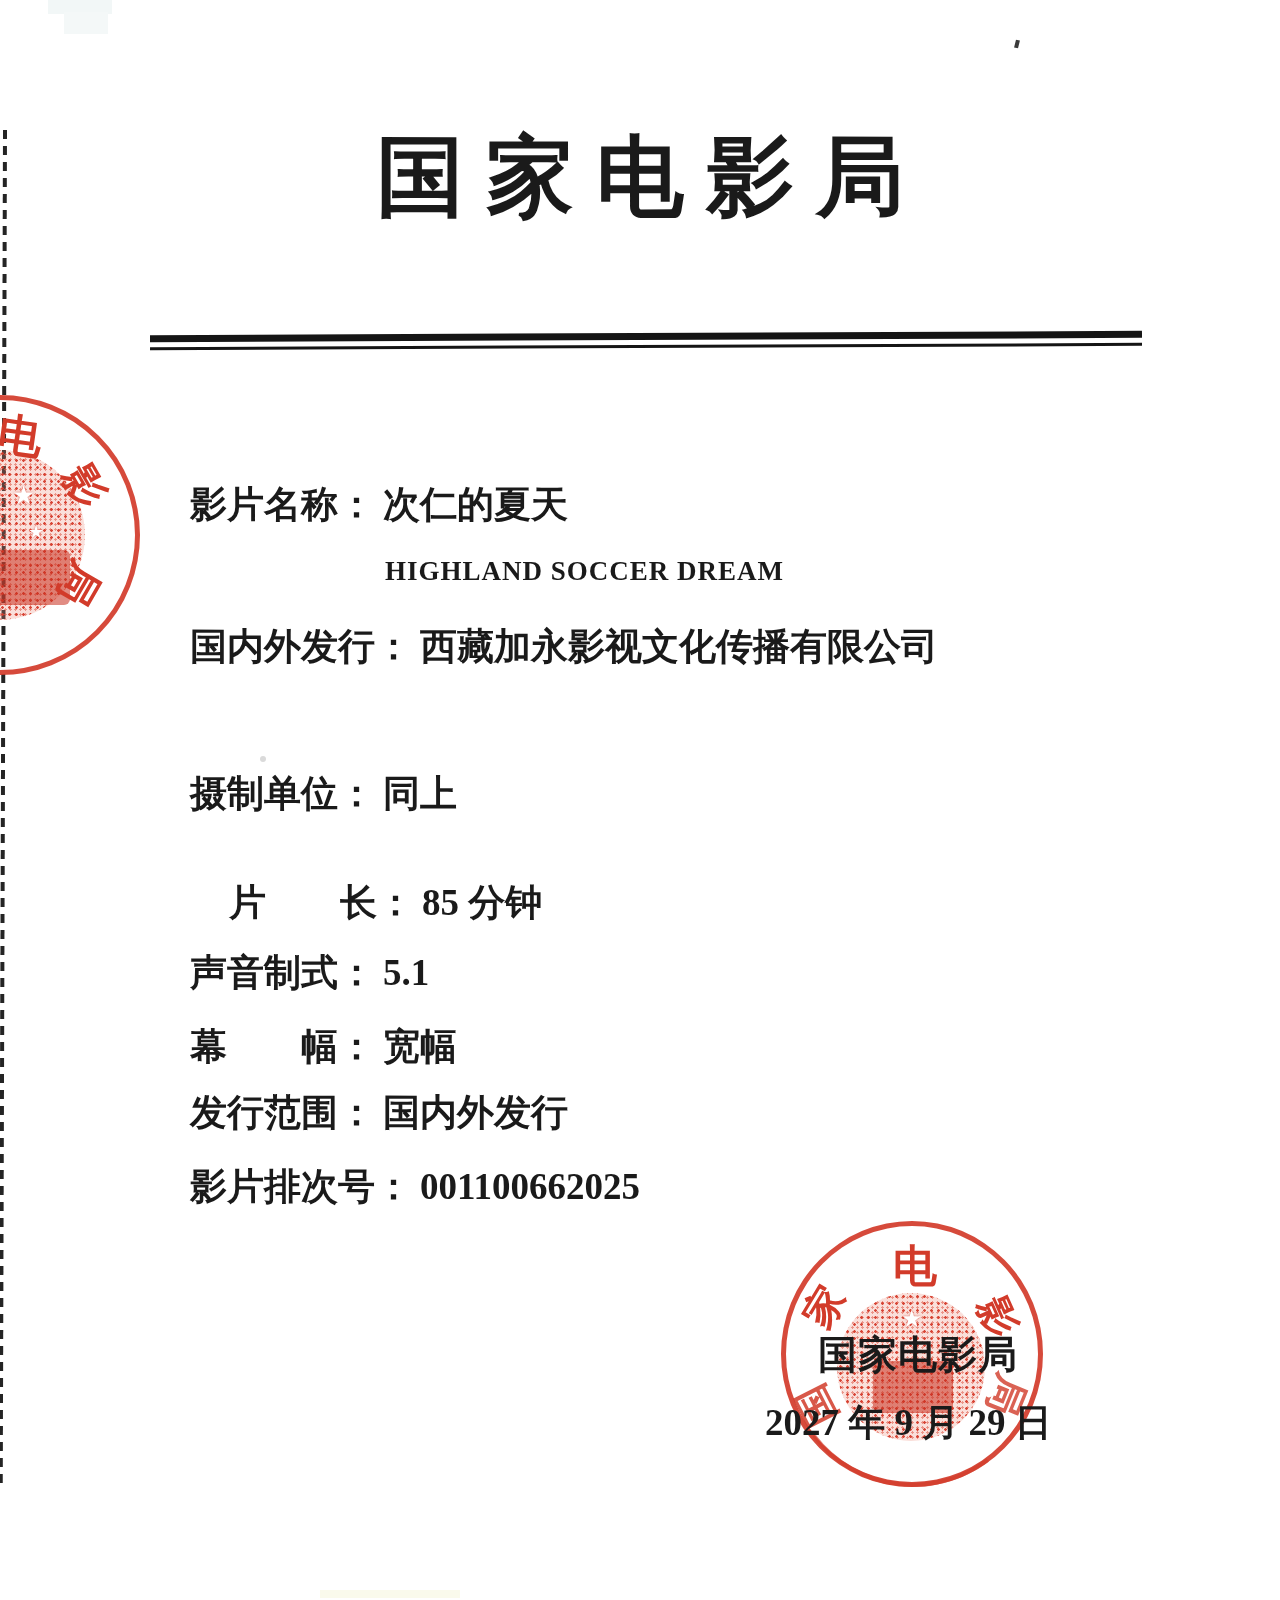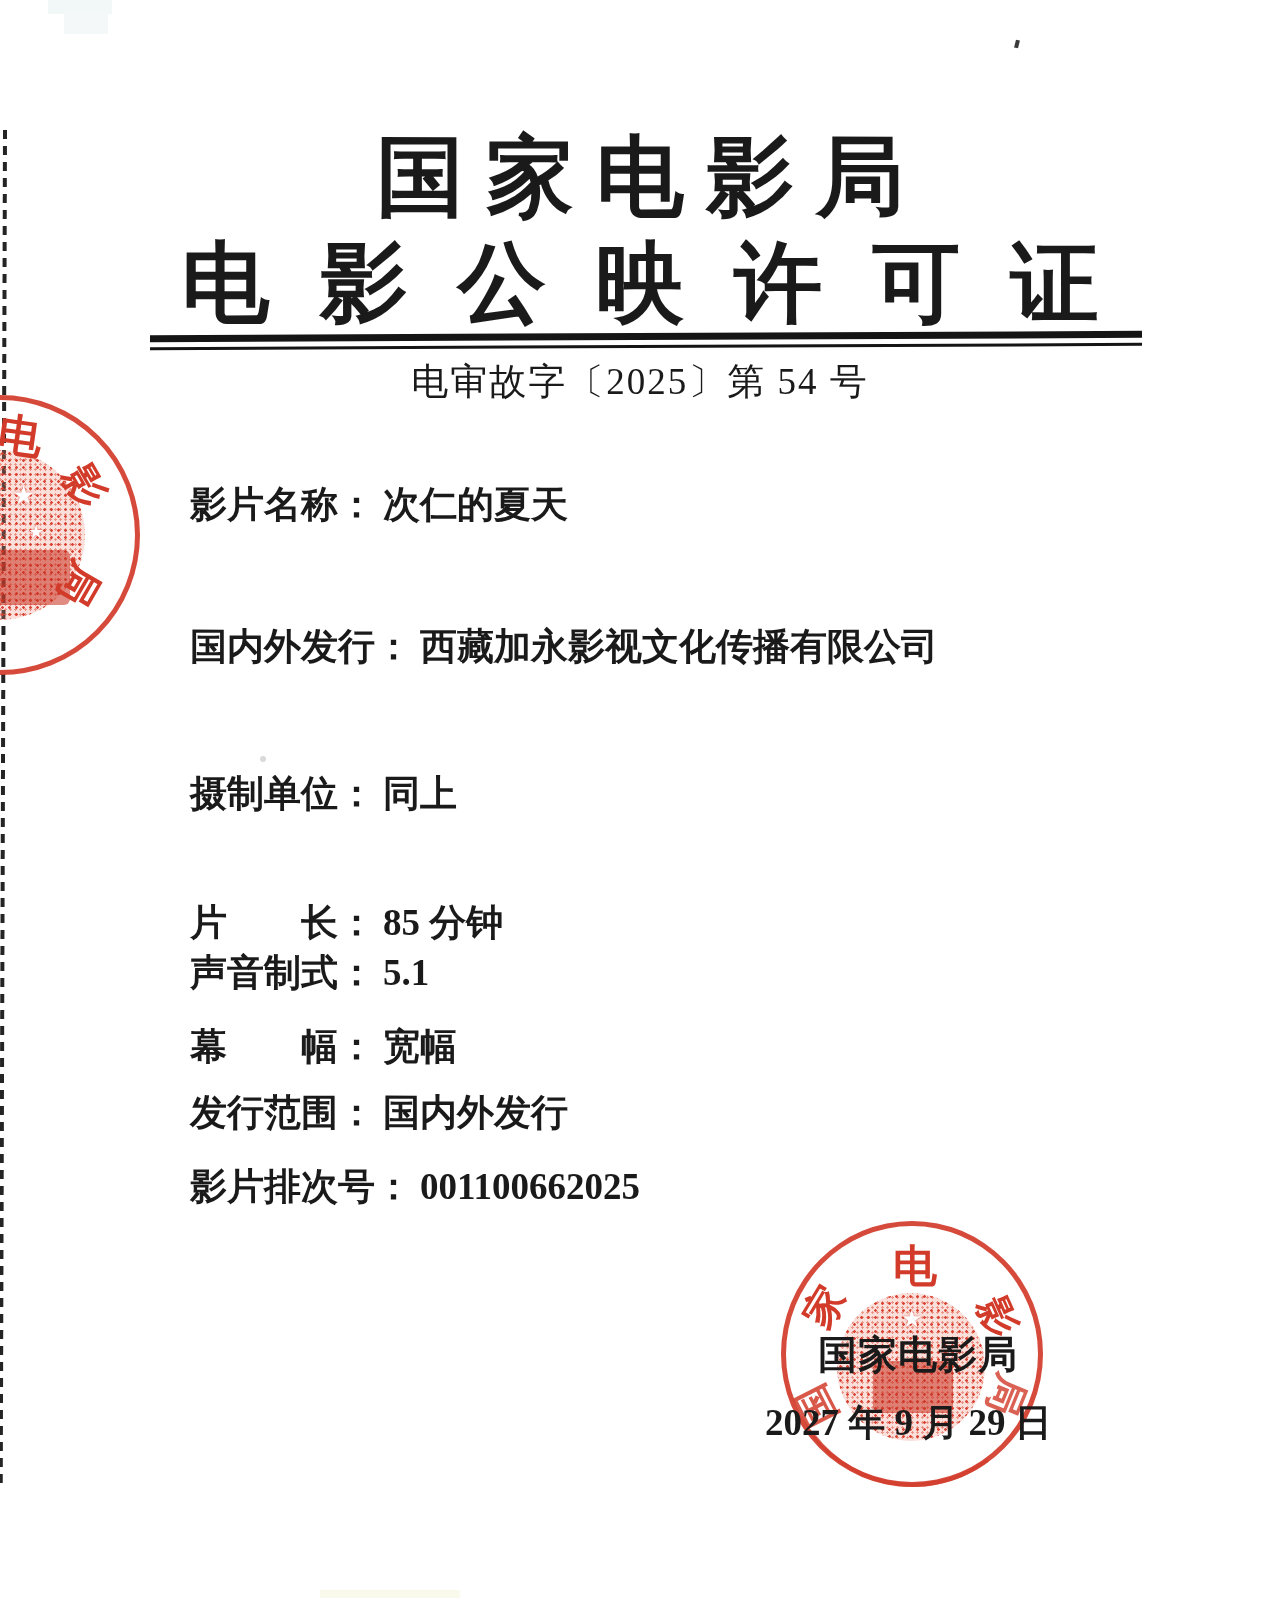--- a/index.html
+++ b/index.html
@@ -108,41 +108,40 @@
     <div class="seal-emblem" style="left:55px;top:55px;width:170px;height:170px;"></div>
     <span class="seal-star" style="left:152px;top:88px;font-size:26px;">★</span>
     <span class="seal-star" style="left:168px;top:128px;font-size:18px;">★</span>
     <div class="emblem-gate" style="left:120px;top:155px;width:90px;height:55px;"></div>
     <span class="seal-char" style="left:138px;top:20px;font-size:44px;transform:rotate(8deg);">电</span>
     <span class="seal-char" style="left:203px;top:70px;font-size:42px;transform:rotate(60deg);">影</span>
     <span class="seal-char" style="left:198px;top:168px;font-size:42px;transform:rotate(120deg);">局</span>
   </div>
 
   <div class="title-1">国家电影局</div>
-  <div class="title-2">电影公映许可证</div>
   <div class="rule-wrap">
     <div class="rule-thick"></div>
     <div class="rule-thin"></div>
   </div>
-  <div class="serial-line">电审故字〔2025〕第 54 号</div>
 
   <div class="field" style="top:484px;">
     <span class="flabel">影片名称：</span><span class="fvalue">次仁的夏天</span>
   </div>
 
+  <div class="english-title">HIGHLAND SOCCER DREAM</div>
 
   <div class="field" style="top:626px;">
     <span class="flabel">国内外发行：</span><span class="fvalue">西藏加永影视文化传播有限公司</span>
   </div>
 
   <div class="field" style="top:773px;">
     <span class="flabel">摄制单位：</span><span class="fvalue">同上</span>
   </div>
 
-  <div class="field" style="top:902px;">
+  <div class="field" style="top:882px;margin-left:39px;">
     <span class="flabel">片　　长：</span><span class="fvalue">85 分钟</span>
   </div>
 
   <div class="field" style="top:952px;">
     <span class="flabel">声音制式：</span><span class="fvalue">5.1</span>
   </div>
 
   <div class="field" style="top:1026px;">
     <span class="flabel">幕　　幅：</span><span class="fvalue">宽幅</span>
   </div>

